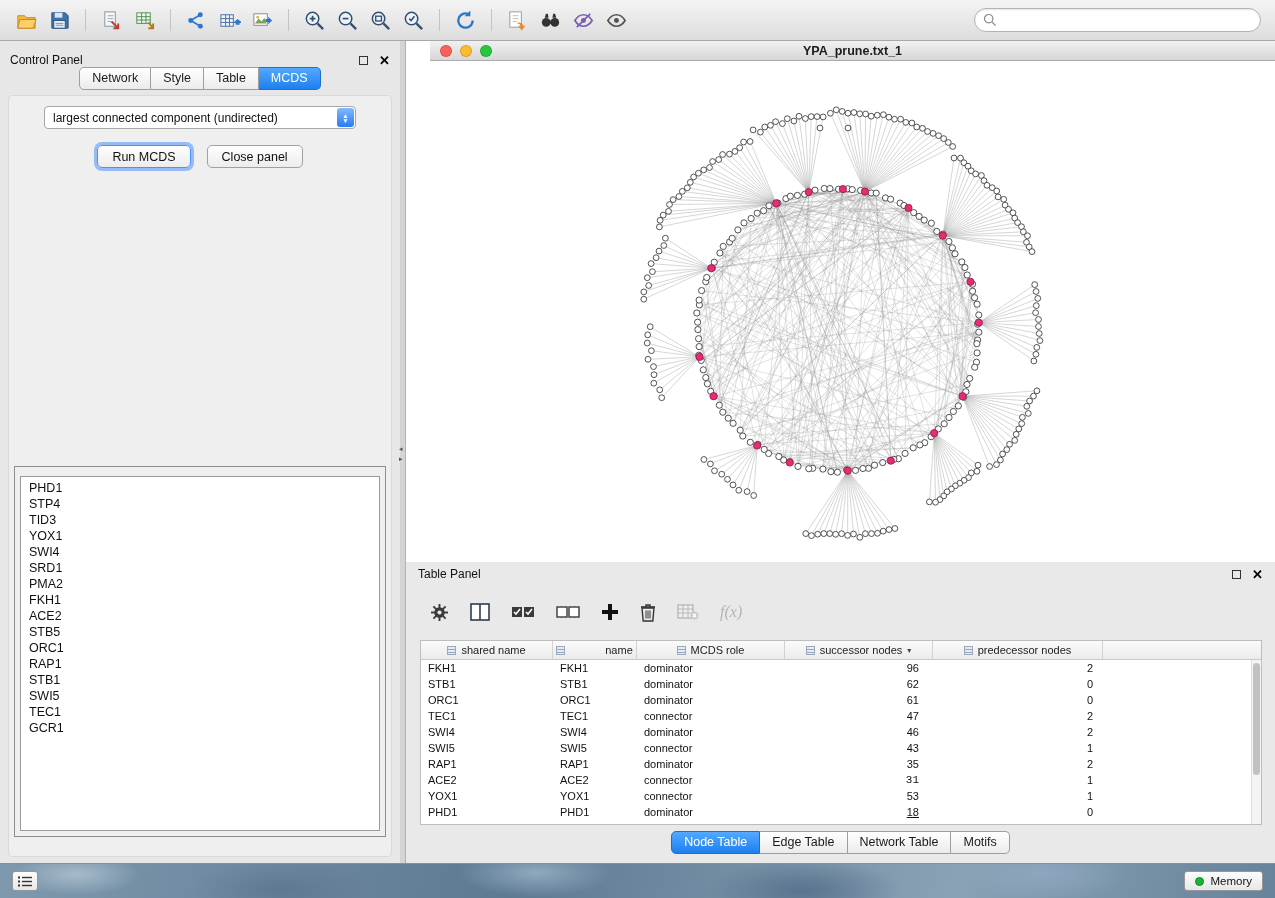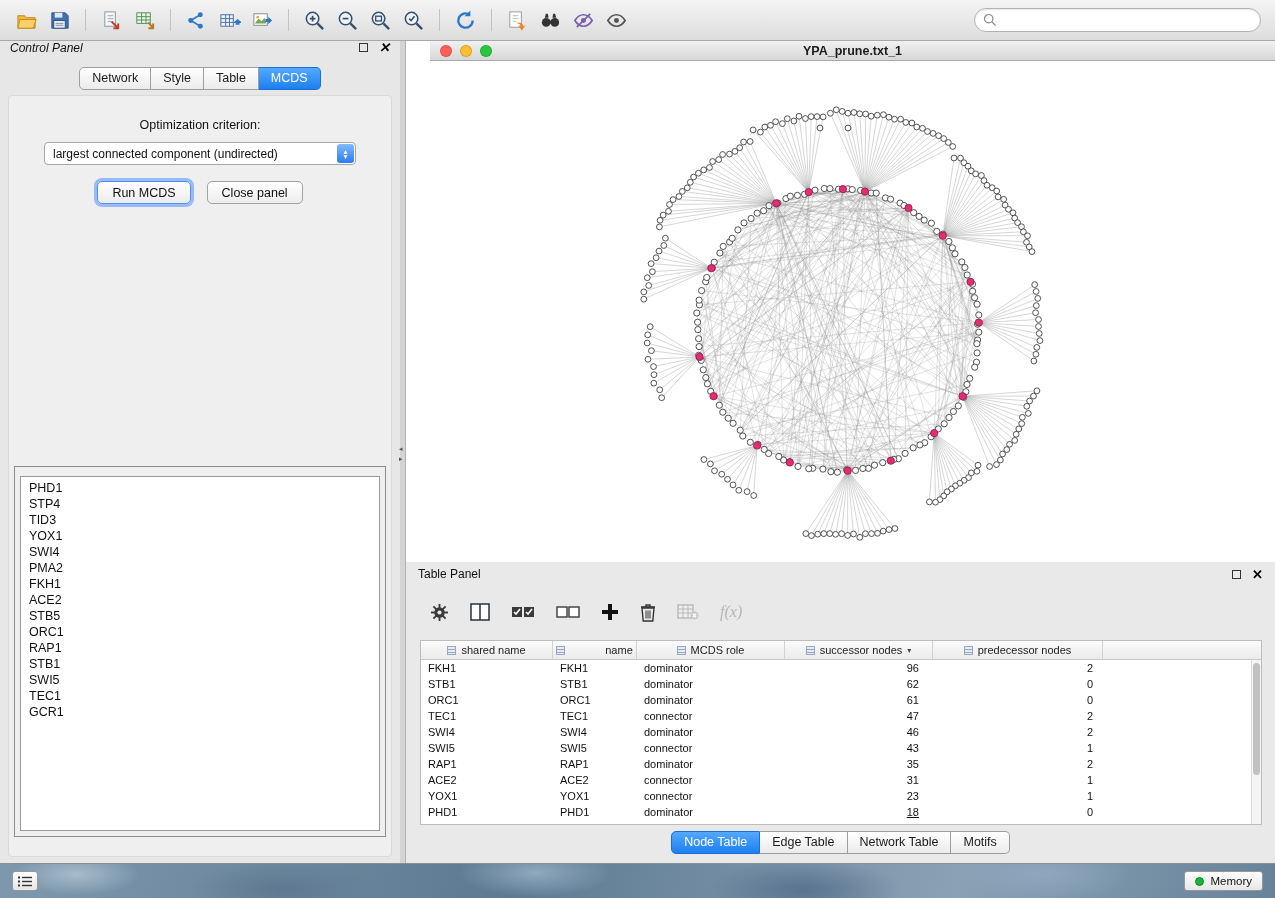--- a/index.html
+++ b/index.html
@@ -14,21 +14,21 @@
   .tb-ico svg { width:23px; height:23px; }
   .tb-sep { width:1px; height:22px; background:#c3c3c3; margin:0 9px; }
   .search-box { position:absolute; right:14px; top:8px; width:287px; height:24px;
     border:1px solid #b3b3b3; border-radius:12px; background:#fff; display:flex; align-items:center;
     padding:0 8px; box-shadow:inset 0 1px 2px rgba(0,0,0,.10); }
   .search-box svg { width:14px; height:14px; margin-right:6px; flex:none; }
   .search-box input { border:none; outline:none; flex:1; font:12px "Liberation Sans",sans-serif; background:transparent; }
 
   
   .control-panel { position:absolute; left:0; top:41px; width:400px; height:822px; background:#e7e7e7; }
-  .cp-header { height:26px; display:flex; align-items:flex-start; padding:0 10px; font-size:12px;font-style:italic; }
+  .cp-header { height:26px; display:flex; align-items:flex-end; padding:0 10px; font-size:12px; }
   .win-btns { margin-left:auto; display:flex; gap:11px; align-items:center; }
   .btn-min { width:9px; height:9px; border:1.5px solid #333; background:transparent; }
   .btn-close { font-size:13px; font-weight:bold; color:#000; line-height:1; }
   .cp-tabs { display:flex; justify-content:center; position:relative; z-index:2; }
   .seg-tab { font-size:12.5px; padding:3px 12px 4px; background:linear-gradient(#ffffff,#ebebeb);
     border:1px solid #9e9e9e; border-left:none; color:#1a1a1a; text-align:right; cursor:default; }
   .seg-tab:first-child { border-left:1px solid #9e9e9e; border-radius:5px 0 0 5px; }
   .seg-tab:last-child { border-radius:0 5px 5px 0; }
   .seg-tab.active { background:linear-gradient(#54a9ff,#1d7ff0); color:#fff; border-color:#1a6fd4; }
   .cp-body { position:absolute; left:8px; right:8px; top:54px; bottom:6px;
@@ -241,40 +241,40 @@
       <span class="btn-close">✕</span>
     </span>
   </div>
   <div class="cp-tabs">
       <div class="seg-tab">Network</div>
       <div class="seg-tab">Style</div>
       <div class="seg-tab">Table</div>
       <div class="seg-tab active">MCDS</div>
     </div>
   <div class="cp-body">
-    <div class="opt-label">Optimization criterion:</div>
     <div class="dropdown">
       <span>largest connected component (undirected)</span>
       <span class="dd-stepper">
           <span>▲</span>
           <span>▼</span>
         </span>
     </div>
     <div class="btn-row">
       <div class="btn focus">Run MCDS</div>
       <div class="btn">Close panel</div>
     </div>
     <div class="mcds-fieldset">
       <span class="mcds-legend">MCDS result (17 nodes)</span>
       <div class="mcds-list">
           <div class="mcds-item">PHD1</div>
           <div class="mcds-item">STP4</div>
           <div class="mcds-item">TID3</div>
           <div class="mcds-item">YOX1</div>
           <div class="mcds-item">SWI4</div>
+          <div class="mcds-item">SRD1</div>
           <div class="mcds-item">PMA2</div>
           <div class="mcds-item">FKH1</div>
           <div class="mcds-item">ACE2</div>
           <div class="mcds-item">STB5</div>
           <div class="mcds-item">ORC1</div>
           <div class="mcds-item">RAP1</div>
           <div class="mcds-item">STB1</div>
           <div class="mcds-item">SWI5</div>
           <div class="mcds-item">TEC1</div>
           <div class="mcds-item">GCR1</div>
@@ -740,28 +740,28 @@
           <div class="t-cell txt" style="width: 132px;">RAP1</div>
           <div class="t-cell txt" style="width: 84px;">RAP1</div>
           <div class="t-cell txt" style="width: 148px;">dominator</div>
           <div class="t-cell num" style="width: 148px;">35</div>
           <div class="t-cell num" style="width: 170px; padding-right: 10px;">2</div>
         </div>
         <div class="t-row">
           <div class="t-cell txt" style="width: 132px;">ACE2</div>
           <div class="t-cell txt" style="width: 84px;">ACE2</div>
           <div class="t-cell txt" style="width: 148px;">connector</div>
-          <div class="t-cell num" style="width: 148px;">31</div>
+          <div class="t-cell num" style="width: 148px; font-family: Liberation Mono, monospace;">31</div>
           <div class="t-cell num" style="width: 170px; padding-right: 10px;">1</div>
         </div>
         <div class="t-row">
           <div class="t-cell txt" style="width: 132px;">YOX1</div>
           <div class="t-cell txt" style="width: 84px;">YOX1</div>
           <div class="t-cell txt" style="width: 148px;">connector</div>
-          <div class="t-cell num" style="width: 148px;">23</div>
+          <div class="t-cell num" style="width: 148px;">53</div>
           <div class="t-cell num" style="width: 170px; padding-right: 10px;">1</div>
         </div>
         <div class="t-row">
           <div class="t-cell txt" style="width: 132px;">PHD1</div>
           <div class="t-cell txt" style="width: 84px;">PHD1</div>
           <div class="t-cell txt" style="width: 148px;">dominator</div>
           <div class="t-cell num" style="width: 148px; text-decoration: underline;">18</div>
           <div class="t-cell num" style="width: 170px; padding-right: 10px;">0</div>
         </div>
       </div>

